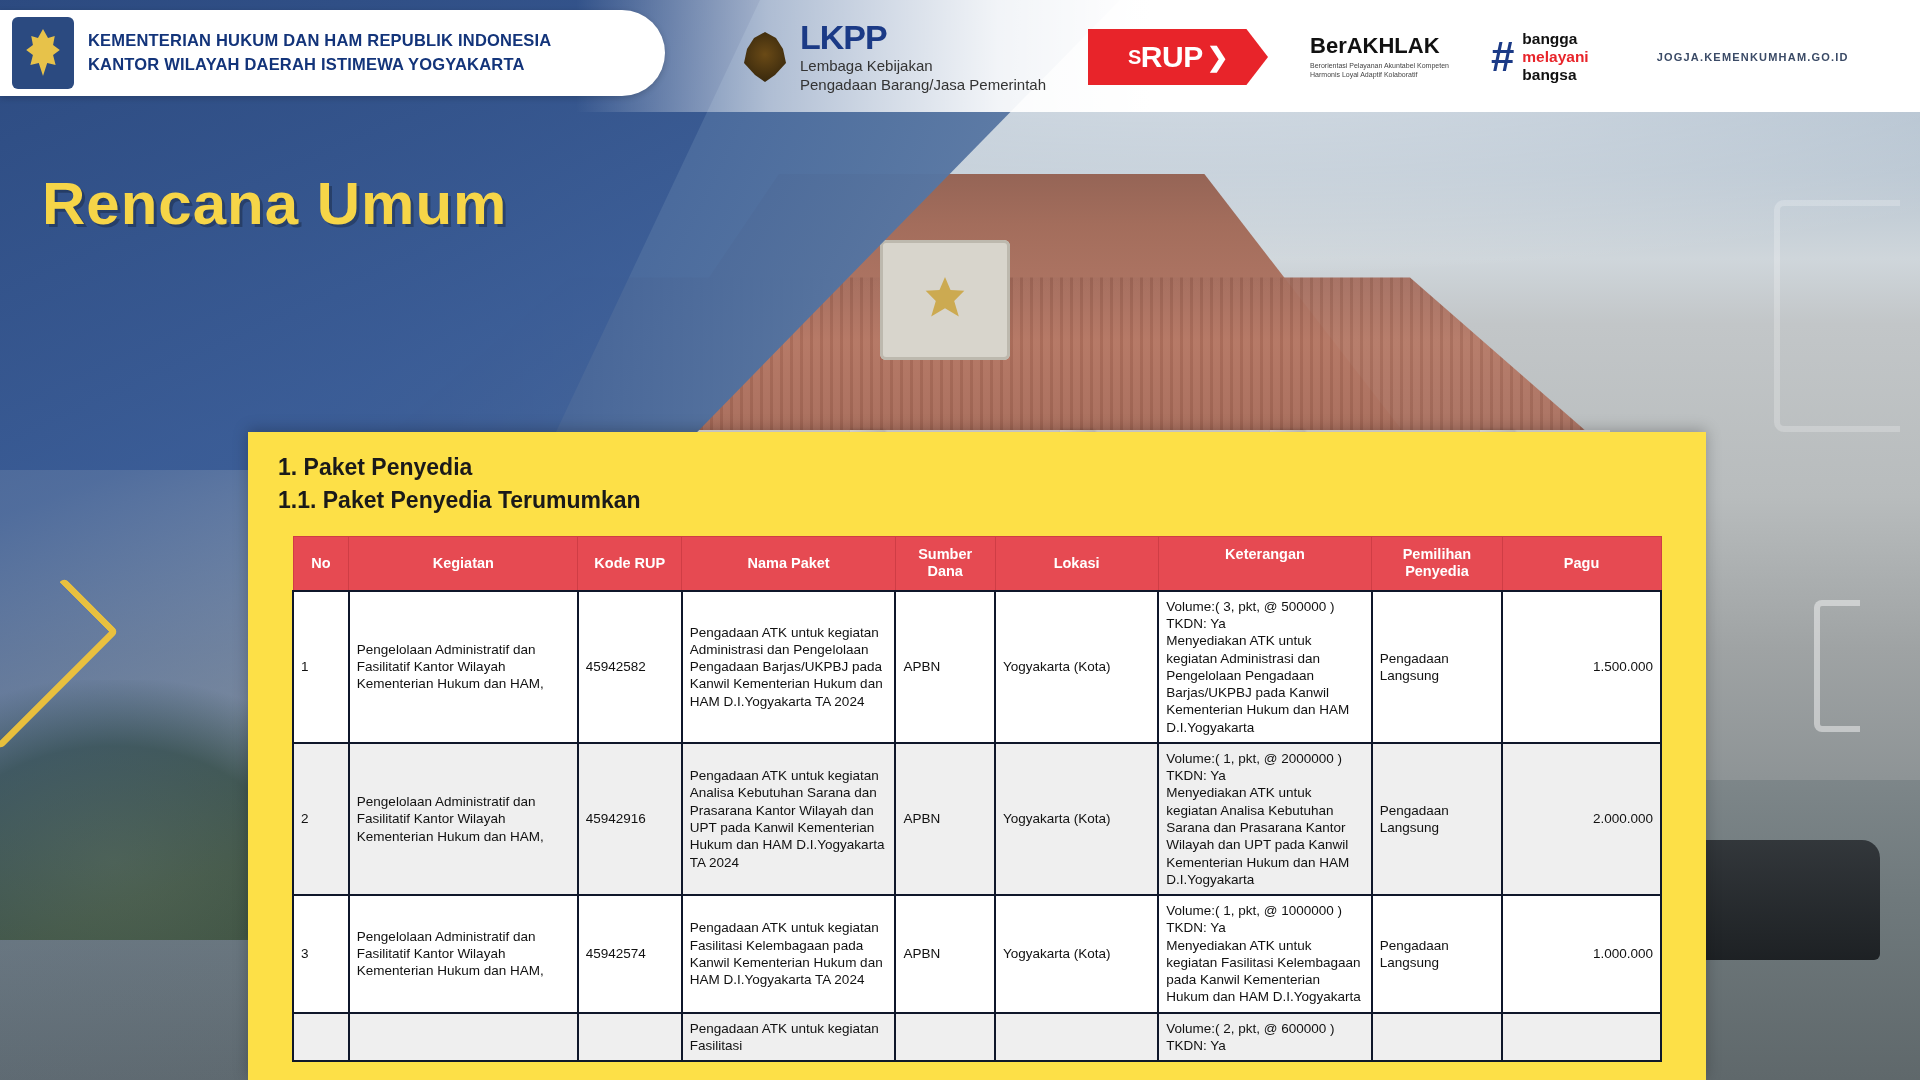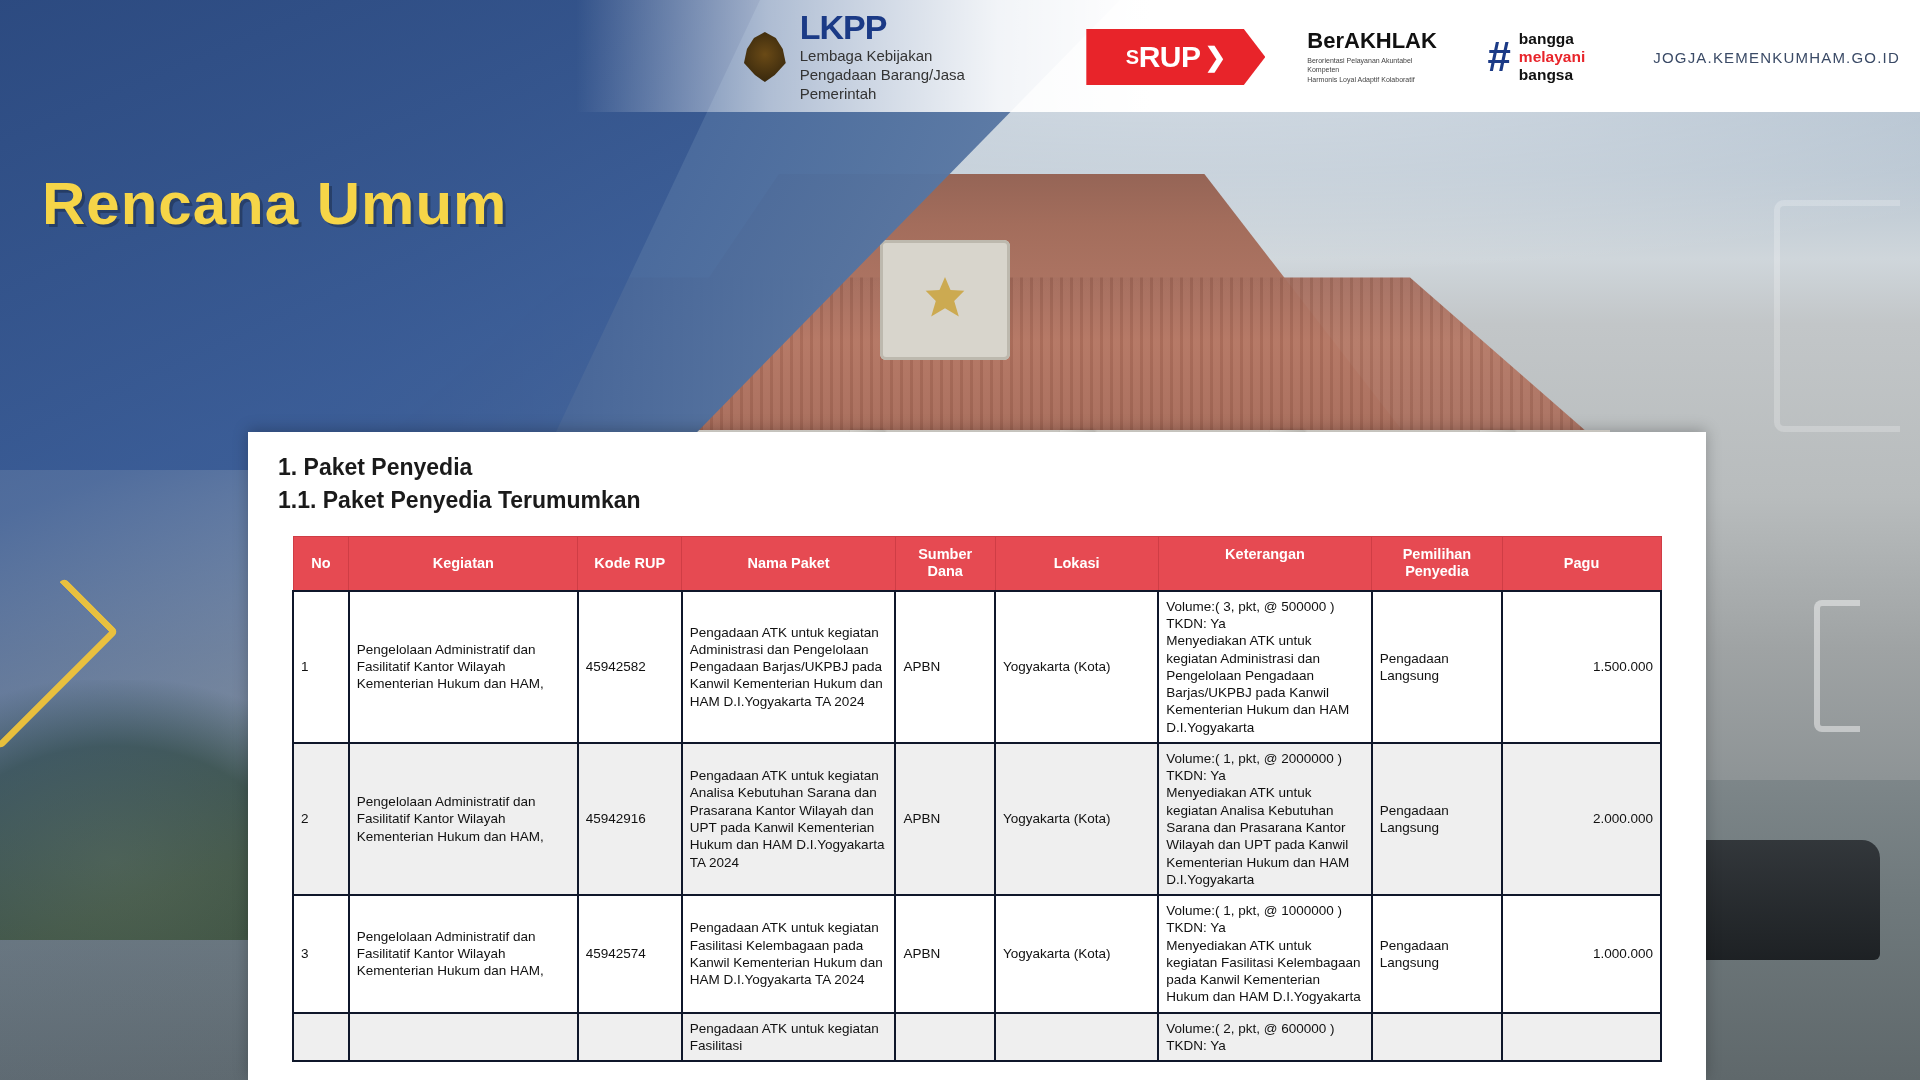--- a/index.html
+++ b/index.html
@@ -220,21 +220,21 @@
   
   .berakhlak { line-height: 1; }
   .berakhlak-main { font-size: 22px; font-weight: bold; color: #111; }
   .berakhlak-sub { font-size: 7px; color: #444; margin-top: 4px; line-height: 1.35; }
   
   .bangga { display: flex; align-items: center; gap: 8px; }
   .hashtag { font-size: 42px; color: #1b3a86; font-weight: bold; line-height: .9; }
   .bangga-text { font-size: 15.5px; font-weight: bold; color: #111; line-height: 1.15; }
   .bangga-text .mid { color: #e8242a; }
   .site-url {
-    font-size: 15px; color: #3a4a66; letter-spacing: 1.2px; font-weight: normal; margin-left: 26px;
+    font-size: 11px; color: #3a4a66; letter-spacing: 1.2px; font-weight: bold; margin-left: 26px;
   }
 
   
   .title-block {
     position: absolute;
     left: 42px;
     top: 160px;
     width: 760px;
   }
   .title-line {
@@ -289,21 +289,21 @@
     border-radius: 8px 0 0 8px;
   }
 
   
   .sheet {
     position: absolute;
     left: 248px;
     top: 432px;
     width: 1458px;
     height: 648px;
-    background: #ffffff;
+    background: #fde047;
     box-shadow: 0 -2px 14px rgba(0,0,0,.25);
     overflow: hidden;
   }
   .watermark {
     position: absolute;
     left: 640px;
     top: 140px;
     font-size: 150px;
     font-weight: bold;
     color: rgba(232,36,42,0.13);
@@ -396,20 +396,29 @@
   <div class="blue-wedge"></div>
   <div class="blue-wedge-2"></div>
 
   <div class="chev-left"></div>
   <div class="chev-right"></div>
   <div class="chev-right2"></div>
 
   <div class="topbar">
     <div class="topbar-white"></div>
 
+    <div class="header-pill">
+      <div class="logo-box">
+        <div class="logo-emblem"></div>
+      </div>
+      <div class="header-text">
+        <div>KEMENTERIAN HUKUM DAN HAM REPUBLIK INDONESIA</div>
+        <div>KANTOR WILAYAH DAERAH ISTIMEWA YOGYAKARTA</div>
+      </div>
+    </div>
 
     <div class="logos">
 
       <div class="lkpp">
         <div class="garuda"></div>
         <div class="lkpp-text">
           <div class="lkpp-main">LKPP</div>
           <div class="lkpp-sub">
             <div>Lembaga Kebijakan</div>
             <div>Pengadaan Barang/Jasa Pemerintah</div>

